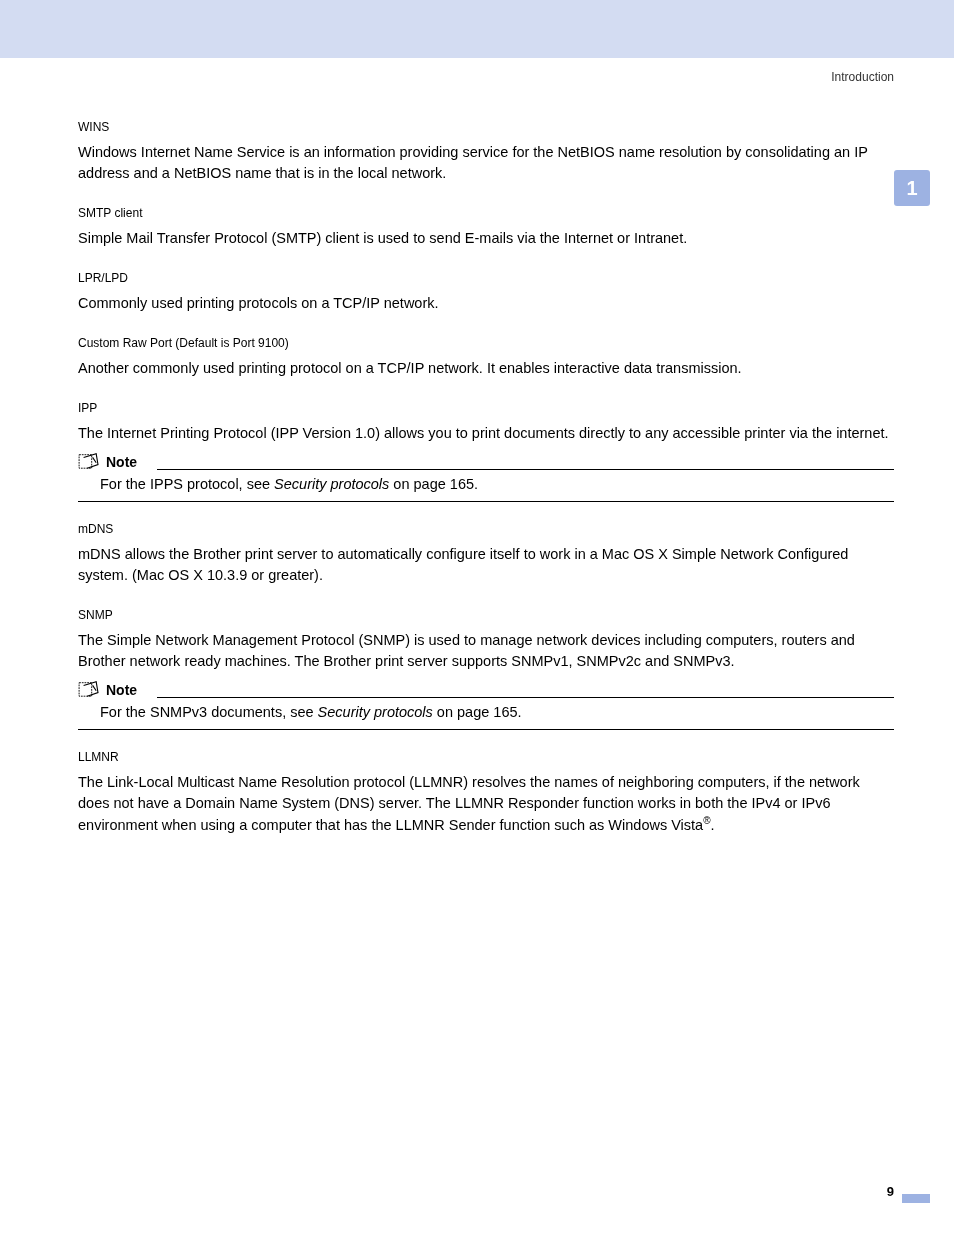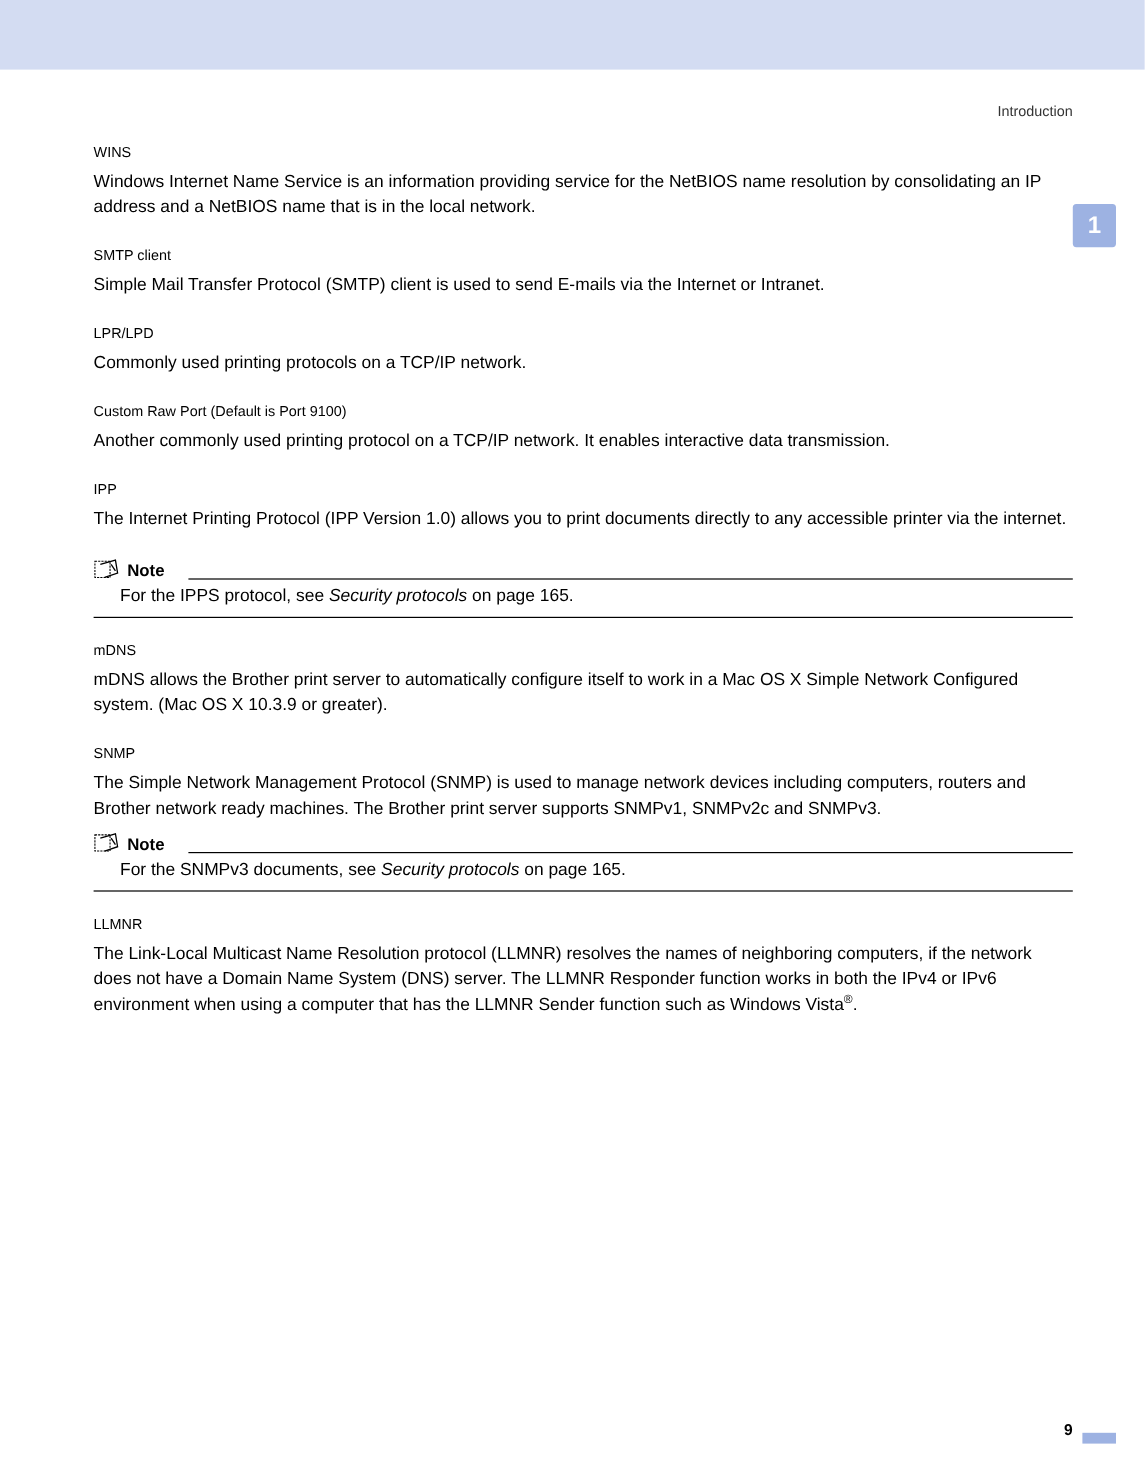--- a/index.html
+++ b/index.html
@@ -17,21 +17,21 @@
     width: 100%;
   }
   .header-area {
     height: 40px;
     position: relative;
     border-bottom: 0;
   }
   .header-label {
     position: absolute;
     right: 60px;
-    top: 28px;
+    top: 12px;
     font-size: 12px;
     color: #333;
   }
   .chapter-tab {
     position: absolute;
     right: 24px;
     top: 170px;
     width: 36px;
     height: 36px;
     background: #9db2e2;
@@ -128,21 +128,21 @@
   <div class="section">
     <div class="h2">LPR/LPD</div>
     <div class="body-text">Commonly used printing protocols on a TCP/IP network.</div>
   </div>
 
   <div class="section">
     <div class="h2">Custom Raw Port (Default is Port 9100)</div>
     <div class="body-text">Another commonly used printing protocol on a TCP/IP network. It enables interactive data transmission.</div>
   </div>
 
-  <div class="section" style="margin-bottom:21px;">
+  <div class="section" style="margin-bottom:8px;">
     <div class="h2">IPP</div>
     <div class="body-text">The Internet Printing Protocol (IPP Version 1.0) allows you to print documents directly to any accessible printer via the internet.</div>
   </div>
 
   <div class="note-block">
     <div class="note-head">
       <span class="note-icon">
         <svg viewBox="0 0 24 20" width="22" height="18">
           <rect x="1" y="3" width="14" height="15" fill="none" stroke="#000" stroke-width="1" stroke-dasharray="2 1"></rect>
           <path d="M6 6 L20 2 L22 14 L10 18" fill="none" stroke="#000" stroke-width="1.2"></path>

